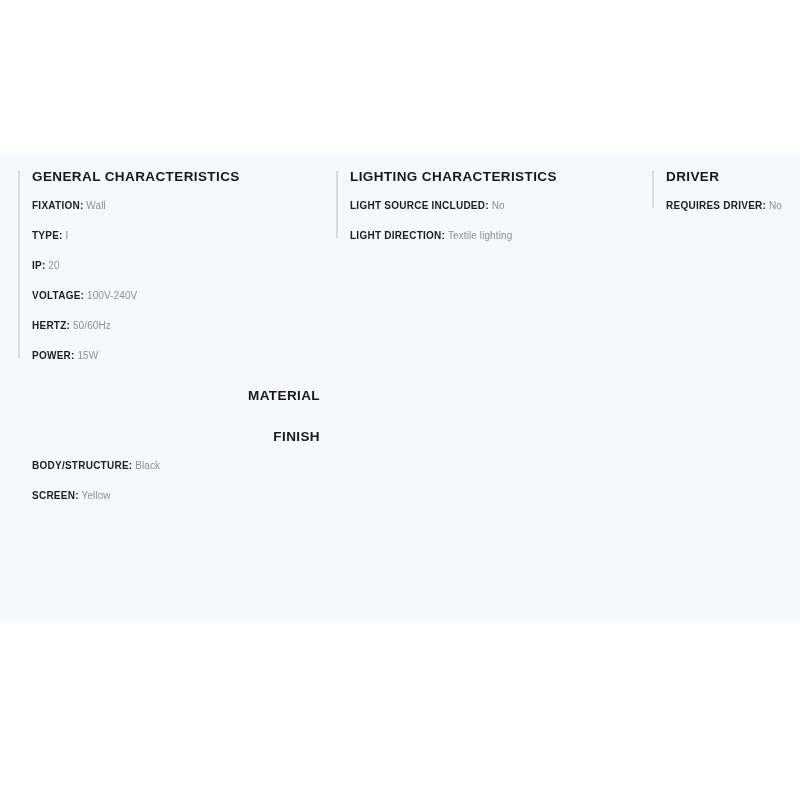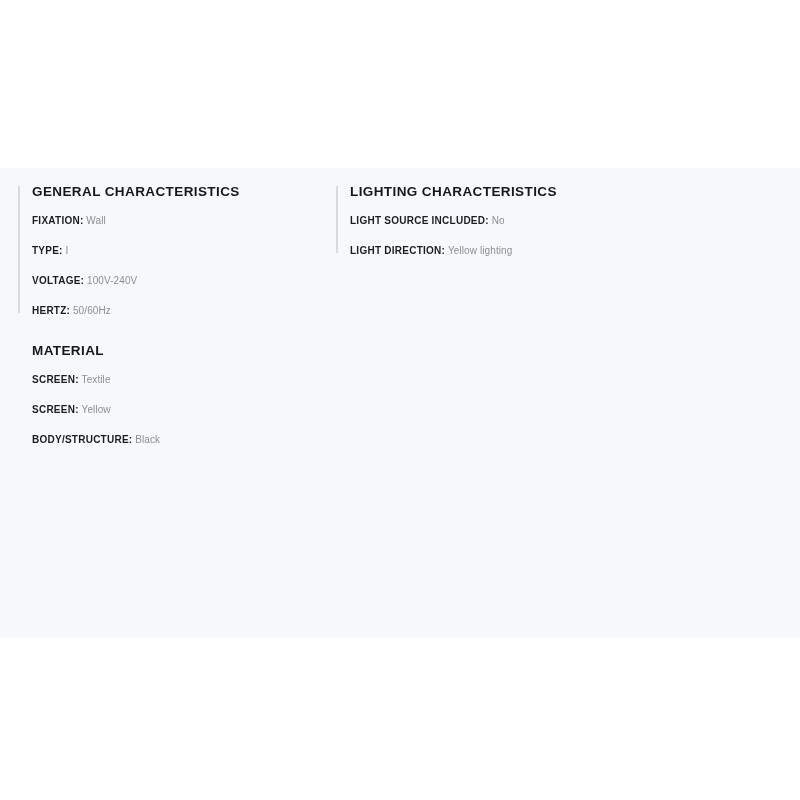--- a/index.html
+++ b/index.html
@@ -7,21 +7,21 @@
     padding: 0;
     width: 800px;
     height: 800px;
     background: #ffffff;
     font-family: "Liberation Sans", sans-serif;
   }
 
   #spec-panel {
     position: absolute;
     left: 0;
-    top: 168px;
+    top: 153px;
     width: 800px;
     height: 470px;
     background: #f7f8f9;
     box-sizing: border-box;
   }
 
   .columns {
     display: flex;
     flex-direction: row;
     align-items: flex-start;
@@ -63,20 +63,21 @@
     font-size: 13.5px;
     font-weight: bold;
     letter-spacing: 0.4px;
     color: #17181a;
     margin: 0 0 16px 0;
     text-transform: uppercase;
   }
 
   .section-title.secondary {
     margin-top: 26px;
+    text-align: right;
   }
 
   .spec-row {
     font-size: 10px;
     line-height: 1.2;
     margin-bottom: 18px;
     white-space: nowrap;
   }
 
   .spec-label {
@@ -106,70 +107,85 @@
         <div class="spec-row">
           <span class="spec-label">FIXATION:</span>
           <span class="spec-value">Wall</span>
         </div>
 
         <div class="spec-row">
           <span class="spec-label">TYPE:</span>
           <span class="spec-value">I</span>
         </div>
 
+        <div class="spec-row">
+          <span class="spec-label">IP:</span>
+          <span class="spec-value">20</span>
+        </div>
 
         <div class="spec-row">
           <span class="spec-label">VOLTAGE:</span>
           <span class="spec-value">100V-240V</span>
         </div>
 
         <div class="spec-row">
           <span class="spec-label">HERTZ:</span>
           <span class="spec-value">50/60Hz</span>
         </div>
 
+        <div class="spec-row">
+          <span class="spec-label">POWER:</span>
+          <span class="spec-value">15W</span>
+        </div>
       </div>
 
       <div class="block no-rule">
         <div class="section-title secondary">MATERIAL</div>
 
 
-        <div class="spec-row">
-          <span class="spec-label">SCREEN:</span>
-          <span class="spec-value">Textile</span>
-        </div>
       </div>
 
       <div class="block no-rule">
+        <div class="section-title secondary">FINISH</div>
+
+        <div class="spec-row">
+          <span class="spec-label">BODY/STRUCTURE:</span>
+          <span class="spec-value">Black</span>
+        </div>
 
         <div class="spec-row">
           <span class="spec-label">SCREEN:</span>
           <span class="spec-value">Yellow</span>
-        </div>
-
-        <div class="spec-row">
-          <span class="spec-label">BODY/STRUCTURE:</span>
-          <span class="spec-value">Black</span>
         </div>
       </div>
 
     </div>
 
     <div class="col col-2">
       <div class="block">
         <div class="section-title">LIGHTING CHARACTERISTICS</div>
 
         <div class="spec-row">
           <span class="spec-label">LIGHT SOURCE INCLUDED:</span>
           <span class="spec-value">No</span>
         </div>
 
         <div class="spec-row">
           <span class="spec-label">LIGHT DIRECTION:</span>
-          <span class="spec-value">Yellow lighting</span>
+          <span class="spec-value">Textile lighting</span>
         </div>
 
       </div>
     </div>
 
+    <div class="col col-3">
+      <div class="block">
+        <div class="section-title">DRIVER</div>
+
+        <div class="spec-row">
+          <span class="spec-label">REQUIRES DRIVER:</span>
+          <span class="spec-value">No</span>
+        </div>
+      </div>
+    </div>
 
   </div>
 </div>
 
 </body></html>

